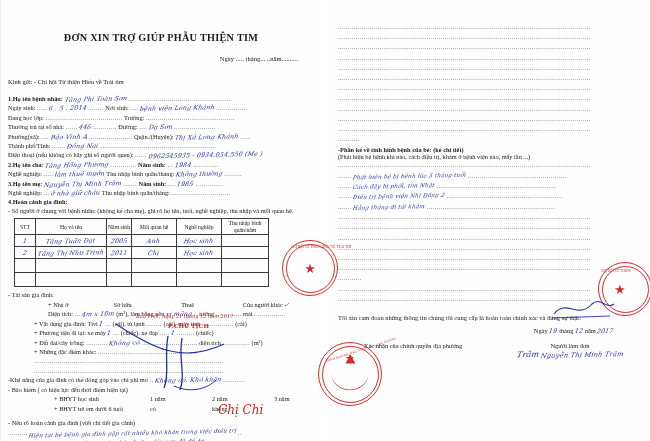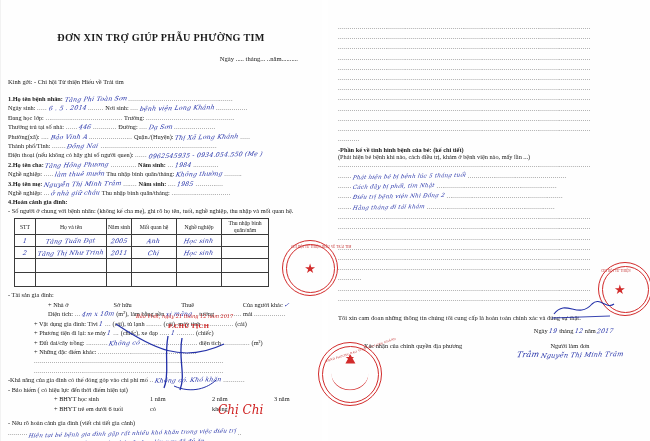--- a/index.html
+++ b/index.html
@@ -79,21 +79,21 @@
   #stampC{left:598px;top:262px;width:52px;height:52px;}
   .red-note{position:absolute;color:#cf2020;font-family:"DejaVu Serif",serif;font-style:italic;}
   .chu-tich{position:absolute;color:#cf2020;font-size:6.6px;font-weight:bold;letter-spacing:.3px;}
 </style>
 </head>
 <body>
 
 <div class="scan page-left">
   <div class="edge-l"></div>
 
-  <div class="doc-title">ĐƠN XIN TRỢ GIÚP PHẪU PHƯỜNG TIM</div>
+  <div class="doc-title">ĐƠN XIN TRỢ GIÚP PHẪU THIỆN TIM</div>
   <div class="date-line">Ngày ..... tháng... ..năm..........</div>
   <div class="kinh-goi">Kính gởi:  - Chi hội Từ thiện Hiểu về Trái tim</div>
 
   <div class="body-wrap">
 
     <div class="fl" style="margin-top:9px;">
       <b>1.Họ tên bệnh nhân:</b>
       <span class="hw">Tăng Phi Toàn Sơn</span>
       <span class="dots">.....................................................</span>
     </div>

